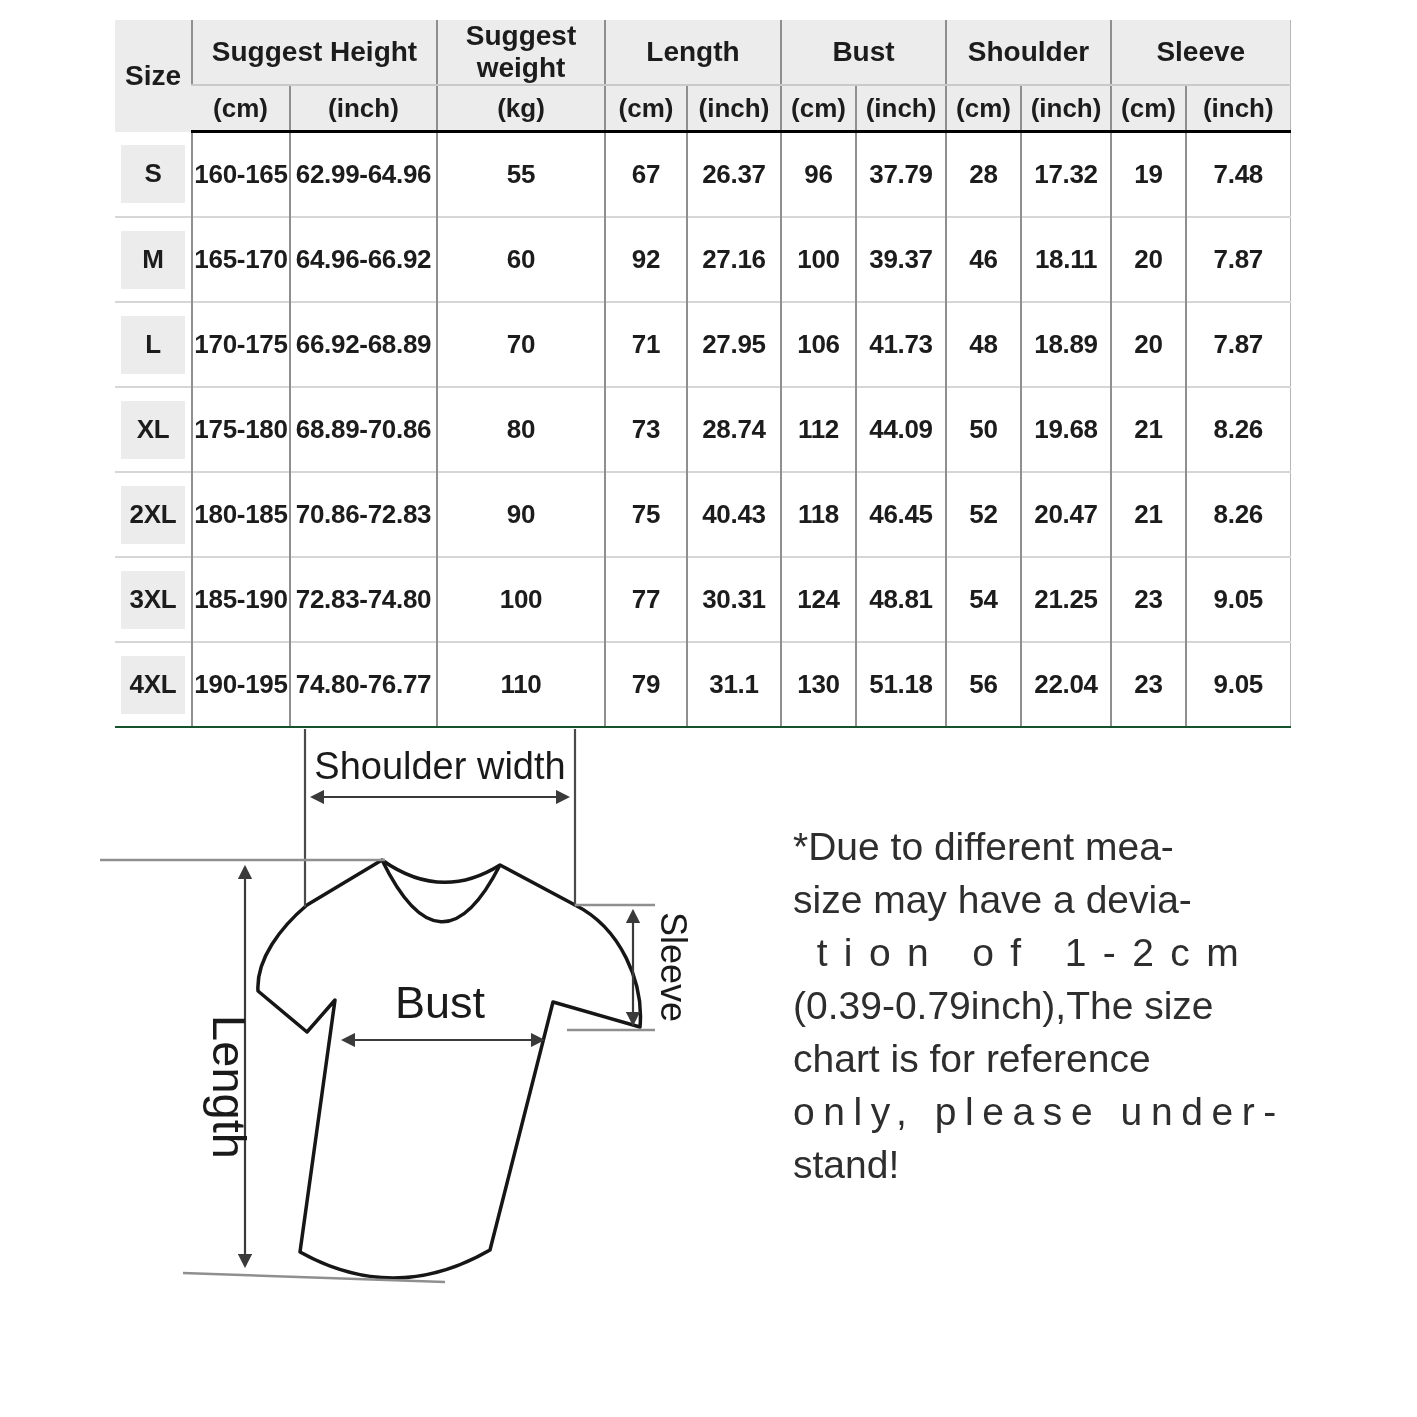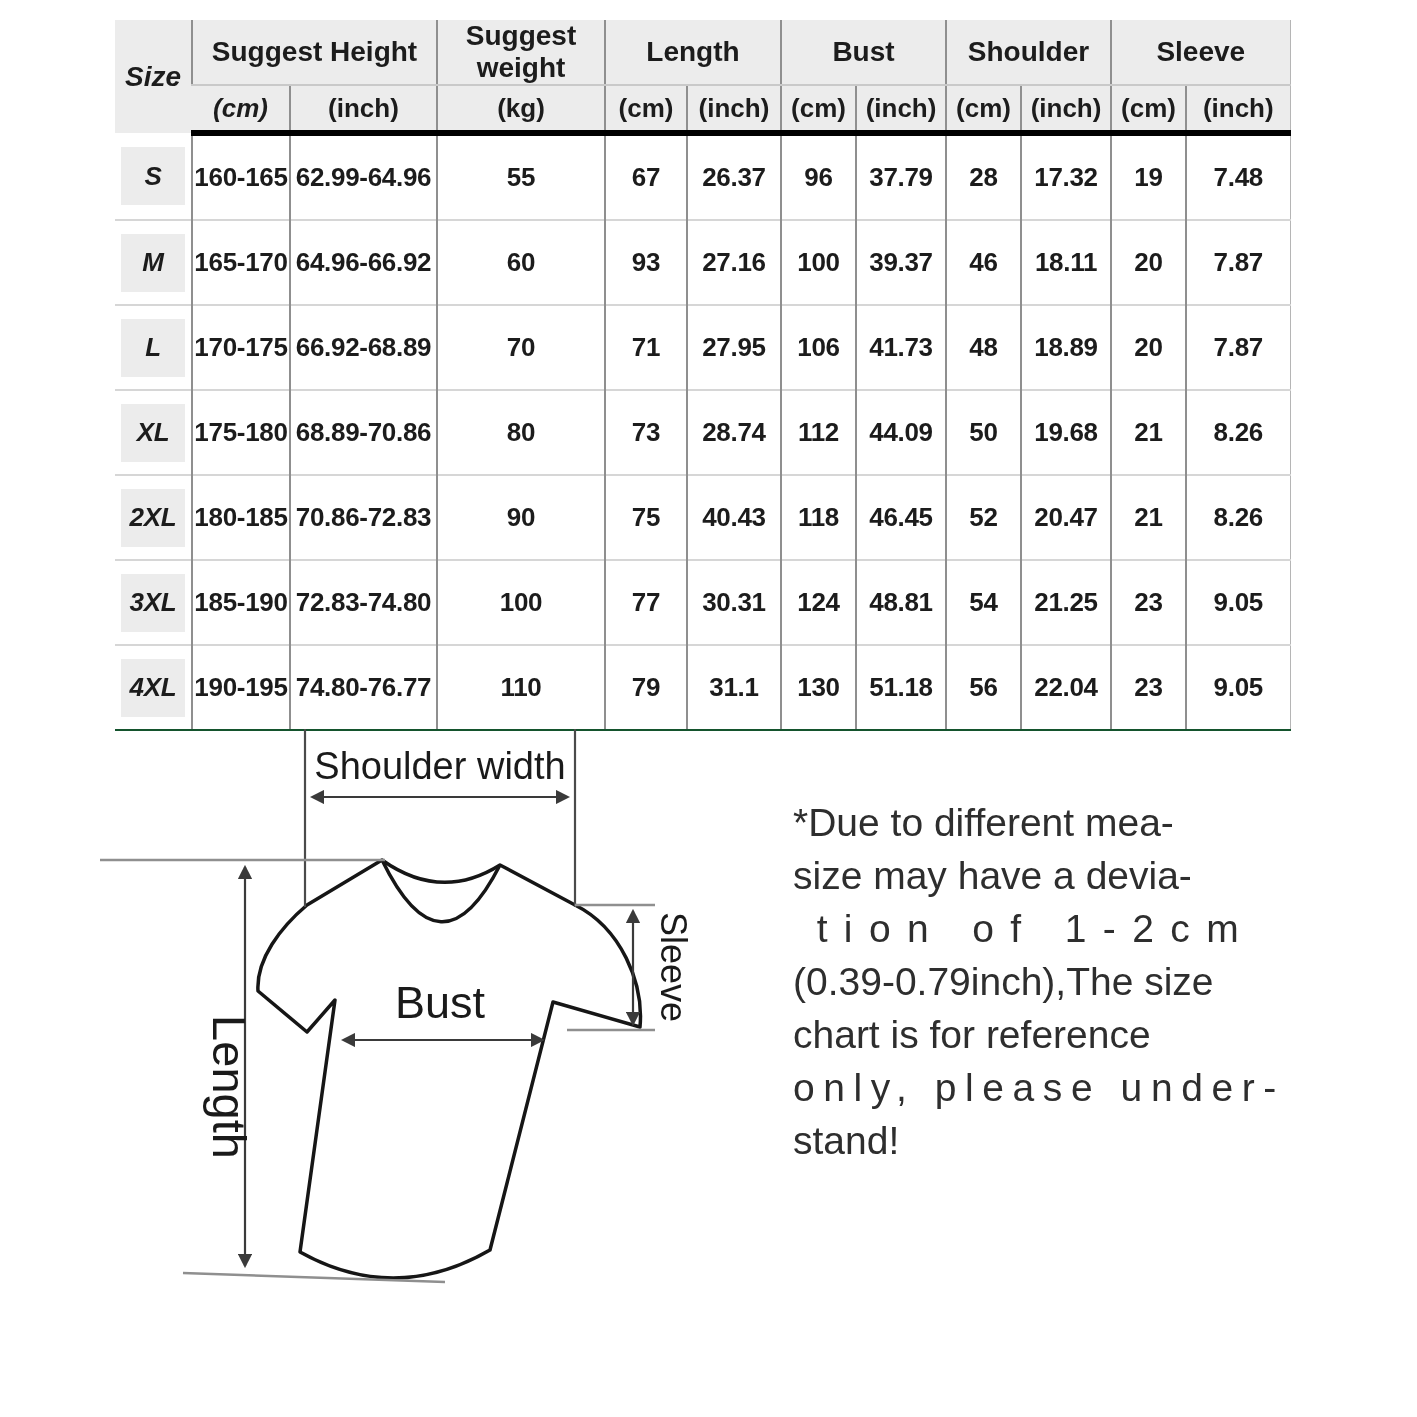--- a/index.html
+++ b/index.html
@@ -12,42 +12,42 @@
   .size-table-wrap{position:absolute;left:115px;top:20px;}
   table.size-table{
     border-collapse:collapse;table-layout:fixed;width:1175px;
     font-family:"Liberation Sans",sans-serif;
   }
   .size-table th,.size-table td{
     padding:0;text-align:center;vertical-align:middle;
     border-left:2px solid #8f8f8f;
     font-weight:700;color:#1c1c1c;
   }
-  .size-table th:first-child,.size-table td:first-child{border-left:none;font-style:italic;}
+  .size-table th:first-child,.size-table td:first-child{border-left:none;}
   .size-table th:last-child,.size-table td:last-child{border-right:1px solid #b5b5b5;}
   .size-table thead th{background:#ececec;font-size:28px;}
   .size-table thead tr.groups th{height:56px;}
   .size-table thead tr.groups th.grp{border-bottom:2px solid #c9c9c9;}
-  .size-table thead tr.units th{height:44px;font-size:26px;border-bottom:6px solid #000000;margin-top:36px;}
+  .size-table thead tr.units th{height:44px;font-size:26px;border-bottom:3px solid #000000;margin-top:36px;}
   .size-table tbody td{height:83px;font-size:26px;letter-spacing:-0.3px;}
   .size-table tbody tr + tr td{border-top:2px solid #d6d6d6;}
   .size-table tbody tr:last-child td{border-bottom:2px solid #14532d;}
   .inch{color:#a83737;}
   .chip{
     width:64px;height:58px;margin:0 auto;background:#ececec;
     display:flex;align-items:center;justify-content:center;
   }
 
   
   .diagram{position:absolute;left:95px;top:715px;}
   .diagram text{fill:#1a1a1a;font-family:"Liberation Sans",sans-serif;}
 
   
   .note{
-    position:absolute;left:793px;top:796px;width:462px;
+    position:absolute;left:793px;top:820px;width:462px;
     font-size:39px;line-height:53px;color:#2e2e2e;font-weight:400;
   }
   .note .line{white-space:nowrap;}
   .note .spread1{letter-spacing:0.42em;text-align:right;}
   .note .spread2{letter-spacing:0.22em;}
 </style>
 </head>
 <body>
 
 <div class="size-table-wrap">
@@ -107,21 +107,21 @@
         <td>19</td>
         <td class="inch">7.48</td>
       </tr>
       <tr>
         <td>
             <div class="chip">M</div>
           </td>
         <td>165-170</td>
         <td class="inch">64.96-66.92</td>
         <td>60</td>
-        <td>93</td>
+        <td>92</td>
         <td class="inch">27.16</td>
         <td>100</td>
         <td class="inch">39.37</td>
         <td>46</td>
         <td class="inch">18.11</td>
         <td>20</td>
         <td class="inch">7.87</td>
       </tr>
       <tr>
         <td>

